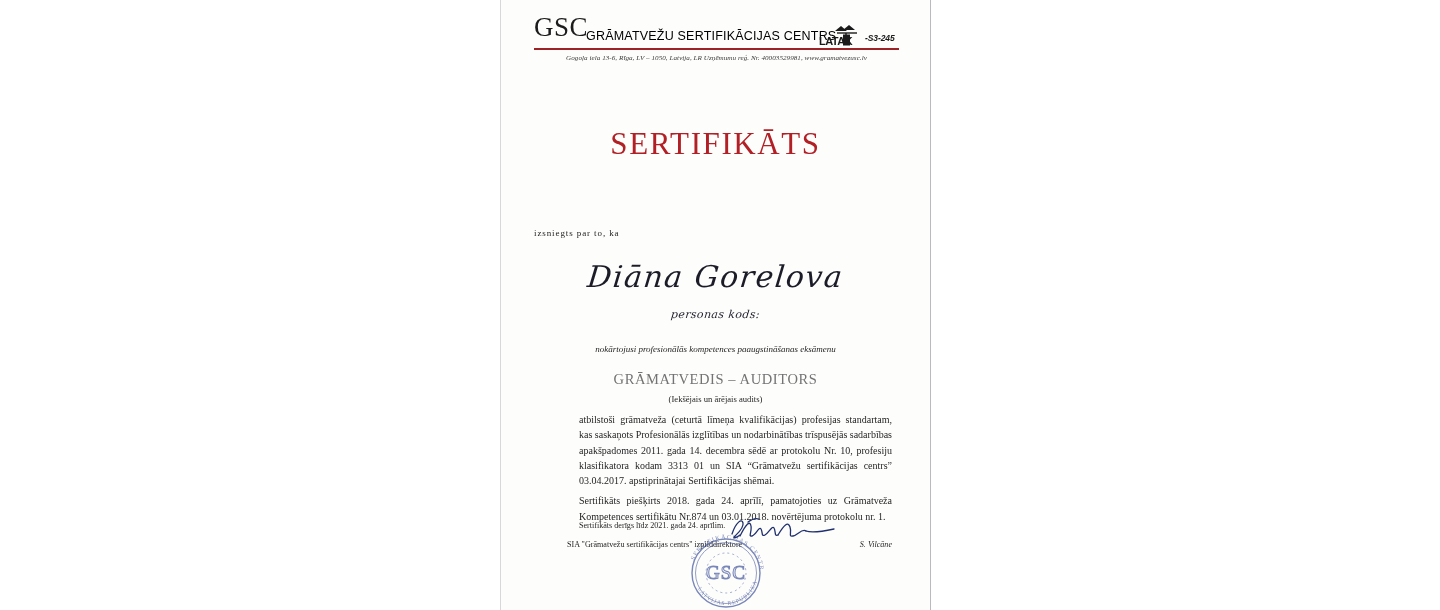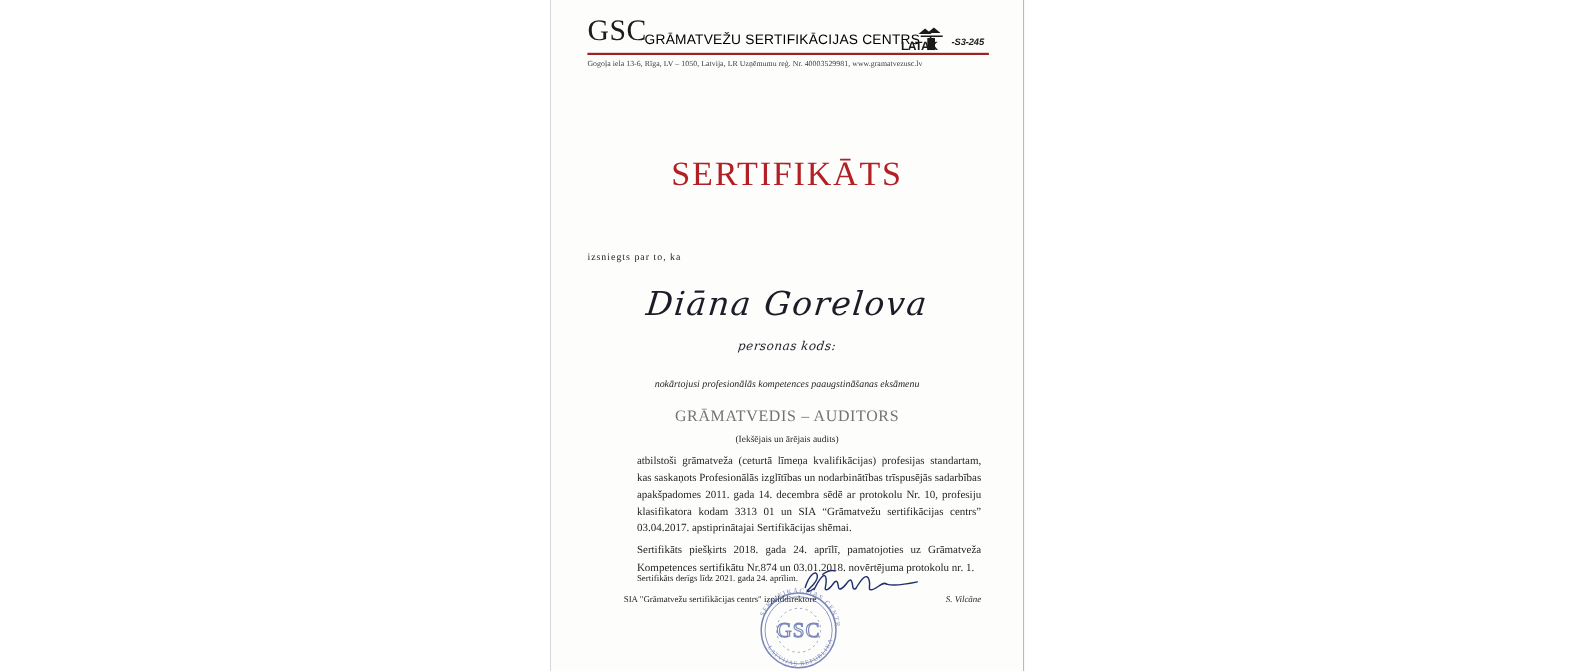--- a/index.html
+++ b/index.html
@@ -82,26 +82,27 @@
     top: 32px;
     width: 365px;
     height: 1.6px;
     background: #9d2226;
   }
   .lh-address {
     position: absolute;
     left: 0;
     top: 37px;
     width: 365px;
-    text-align: left;
+    text-align: center;
     font-size: 7.1px;
     line-height: 10px;
     letter-spacing: 0.05px;
     color: #3a3a3a;
     white-space: nowrap;
+    font-style: italic;
   }
 
   
   .latak-badge {
     position: absolute;
     right: 0;
     top: 8px;
     width: 80px;
     height: 24px;
   }
@@ -116,21 +117,21 @@
     letter-spacing: -0.1px;
     white-space: nowrap;
     font-family: "Liberation Sans", sans-serif;
     font-style: italic;
   }
 
   
   .cert-title {
     position: absolute;
     left: 0;
-    top: 141px;
+    top: 127px;
     width: 429px;
     text-align: center;
     font-size: 31px;
     line-height: 34px;
     letter-spacing: 1.6px;
     color: #b22026;
     font-family: "Liberation Serif", "DejaVu Serif", serif;
   }
 
   

